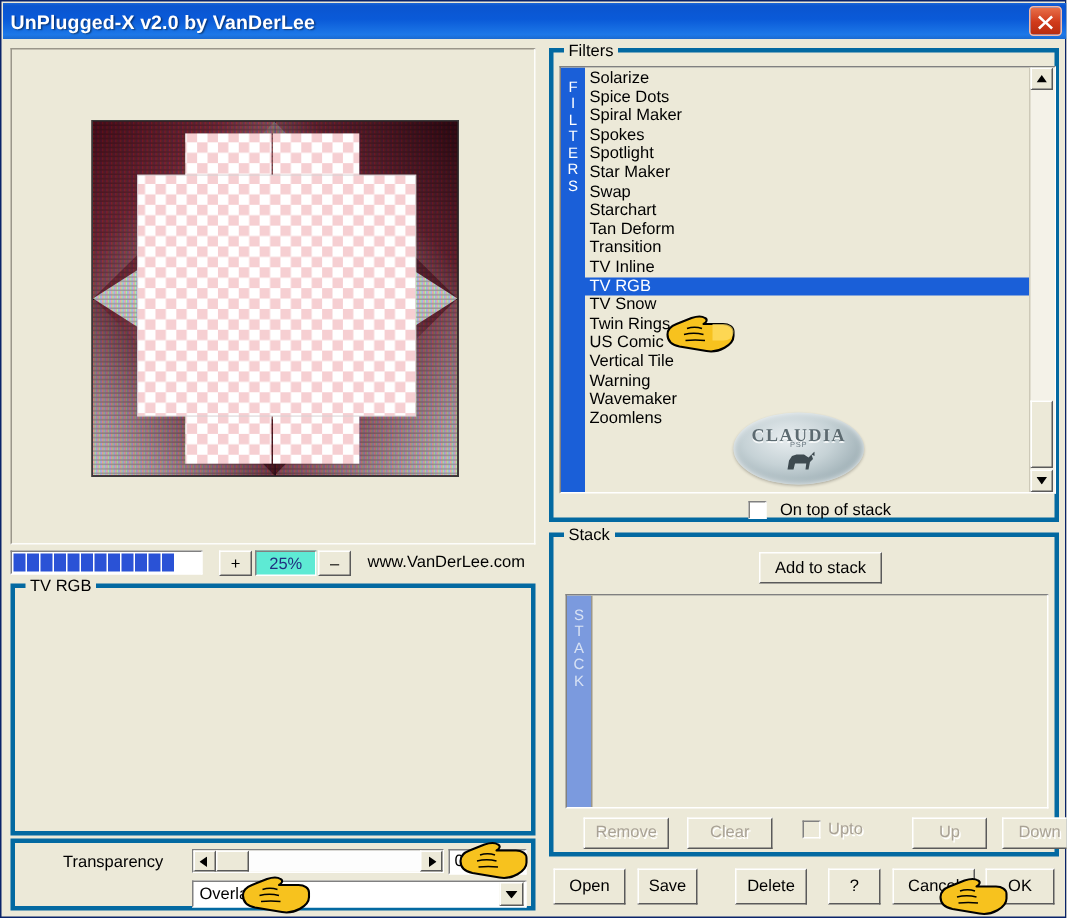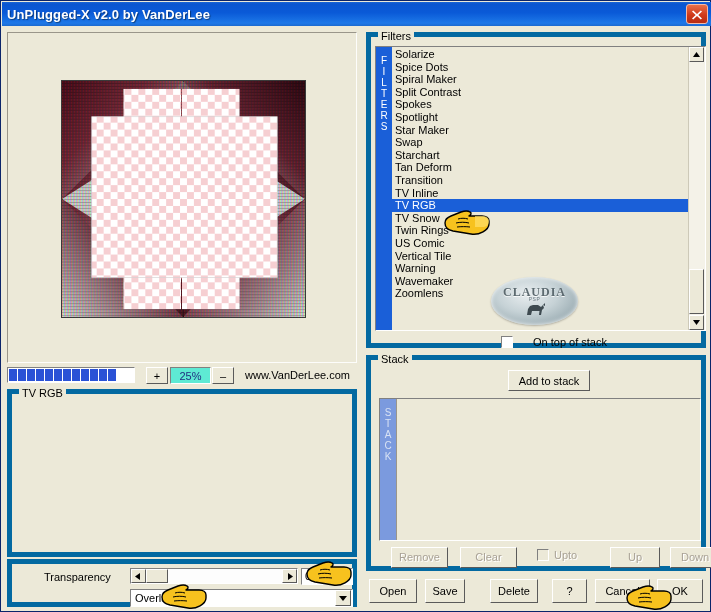--- a/index.html
+++ b/index.html
@@ -32,21 +32,21 @@
     width:22px;height:20px;margin-right:3px;
     background:linear-gradient(to bottom,#e8704a,#d03a1a 55%,#b72c10);
     border:1px solid #f4b9a6;border-radius:3px;
     display:flex;align-items:center;justify-content:center;
     cursor:pointer;box-sizing:border-box;
   }
   #close-btn svg{display:block;}
 
   .groupbox{
     position:absolute;
-    border:5px solid #0369a1;
+    border:3px solid #0369a1;
     box-sizing:border-box;
   }
   .groupbox > .gb-label{
     position:absolute;top:-7px;left:7px;
     background:#ece9d8;padding:0 3px;
     font-size:11px;color:#000;white-space:nowrap;
   }
 
   
   #preview-frame{
@@ -177,21 +177,21 @@
     background:radial-gradient(ellipse at 42% 36%, #e9eef0 0%, #c6d2d6 42%, #9fb0b6 74%, #8796 100%);
     box-shadow:inset 0 0 4px rgba(255,255,255,.9), 0 1px 2px rgba(0,0,0,.25);
     display:flex;flex-direction:column;align-items:center;justify-content:center;
     pointer-events:none;
   }
   #wm-text{font-family:"Liberation Serif",serif;font-size:12px;letter-spacing:1px;
     color:#5c6a70;font-weight:bold;text-shadow:0 1px 0 rgba(255,255,255,.8);line-height:12px;}
   #wm-sub{font-size:5px;color:#6a7880;margin-top:-2px;letter-spacing:0.5px;}
   #wm-figure{font-size:13px;color:#3e4a50;line-height:11px;margin-top:1px;}
   #ontop-row{
-    position:absolute;left:130px;top:299px;display:flex;align-items:center;gap:20px;
+    position:absolute;left:130px;top:299px;display:flex;align-items:center;gap:9px;
   }
   .xp-check{
     width:12px;height:12px;background:#fff;box-sizing:border-box;
     border:1px solid;border-color:#808080 #ffffff #ffffff #808080;cursor:pointer;
   }
 
   
   #stack-box{left:365px;top:354px;width:340px;height:216px;}
   #add-to-stack{
     position:absolute;left:137px;top:10px;width:82px;height:21px;
@@ -395,21 +395,20 @@
     <div class="gb-label">Filters</div>
 
     <div id="filters-listwrap">
       <div id="filters-sidebar">
         <span>FILTERS</span>
       </div>
       <div id="filters-list">
           <div class="filter-item">Solarize</div>
           <div class="filter-item">Spice Dots</div>
           <div class="filter-item">Spiral Maker</div>
-          <div class="filter-item">Split Contrast</div>
           <div class="filter-item">Spokes</div>
           <div class="filter-item">Spotlight</div>
           <div class="filter-item">Star Maker</div>
           <div class="filter-item">Swap</div>
           <div class="filter-item">Starchart</div>
           <div class="filter-item">Tan Deform</div>
           <div class="filter-item">Transition</div>
           <div class="filter-item">TV Inline</div>
           <div class="filter-item selected">TV RGB</div>
           <div class="filter-item">TV Snow</div>

